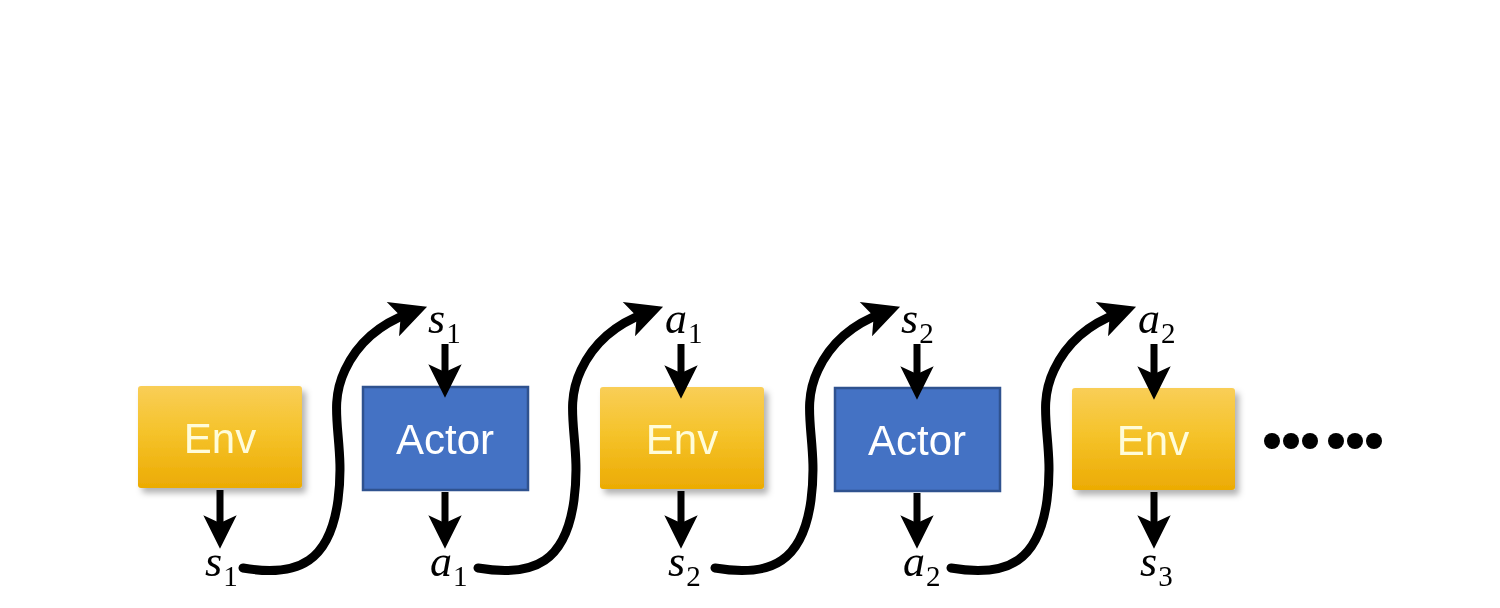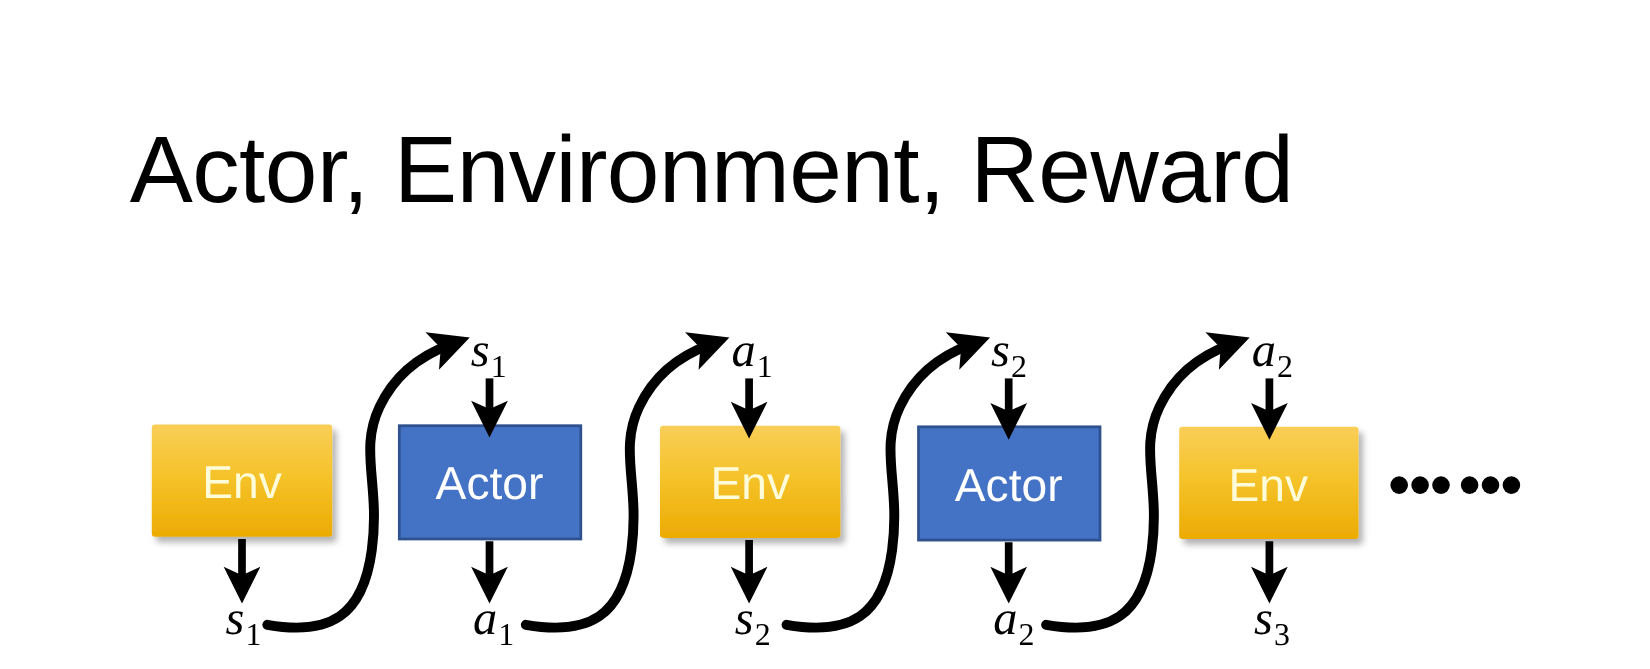--- a/index.html
+++ b/index.html
@@ -80,21 +80,20 @@
   }
   .ellipsis-dot {
     fill: #000000;
   }
 </style>
 </head>
 <body>
 
 <div id="slide">
 
-  <div id="slide-title">Actor, Environment, Reward</div>
 
   <svg id="diagram" viewBox="0 0 1500 608">
     <defs>
       <linearGradient id="envGrad" x1="0" y1="0" x2="0" y2="1">
         <stop offset="0%" stop-color="#F9CE57"></stop>
         <stop offset="45%" stop-color="#F5C32B"></stop>
         <stop offset="100%" stop-color="#ECAB03"></stop>
       </linearGradient>
       <filter id="boxShadow" x="-30%" y="-30%" width="180%" height="180%">
         <feDropShadow dx="4" dy="5" stdDeviation="3" flood-color="#000000" flood-opacity="0.30"></feDropShadow>

